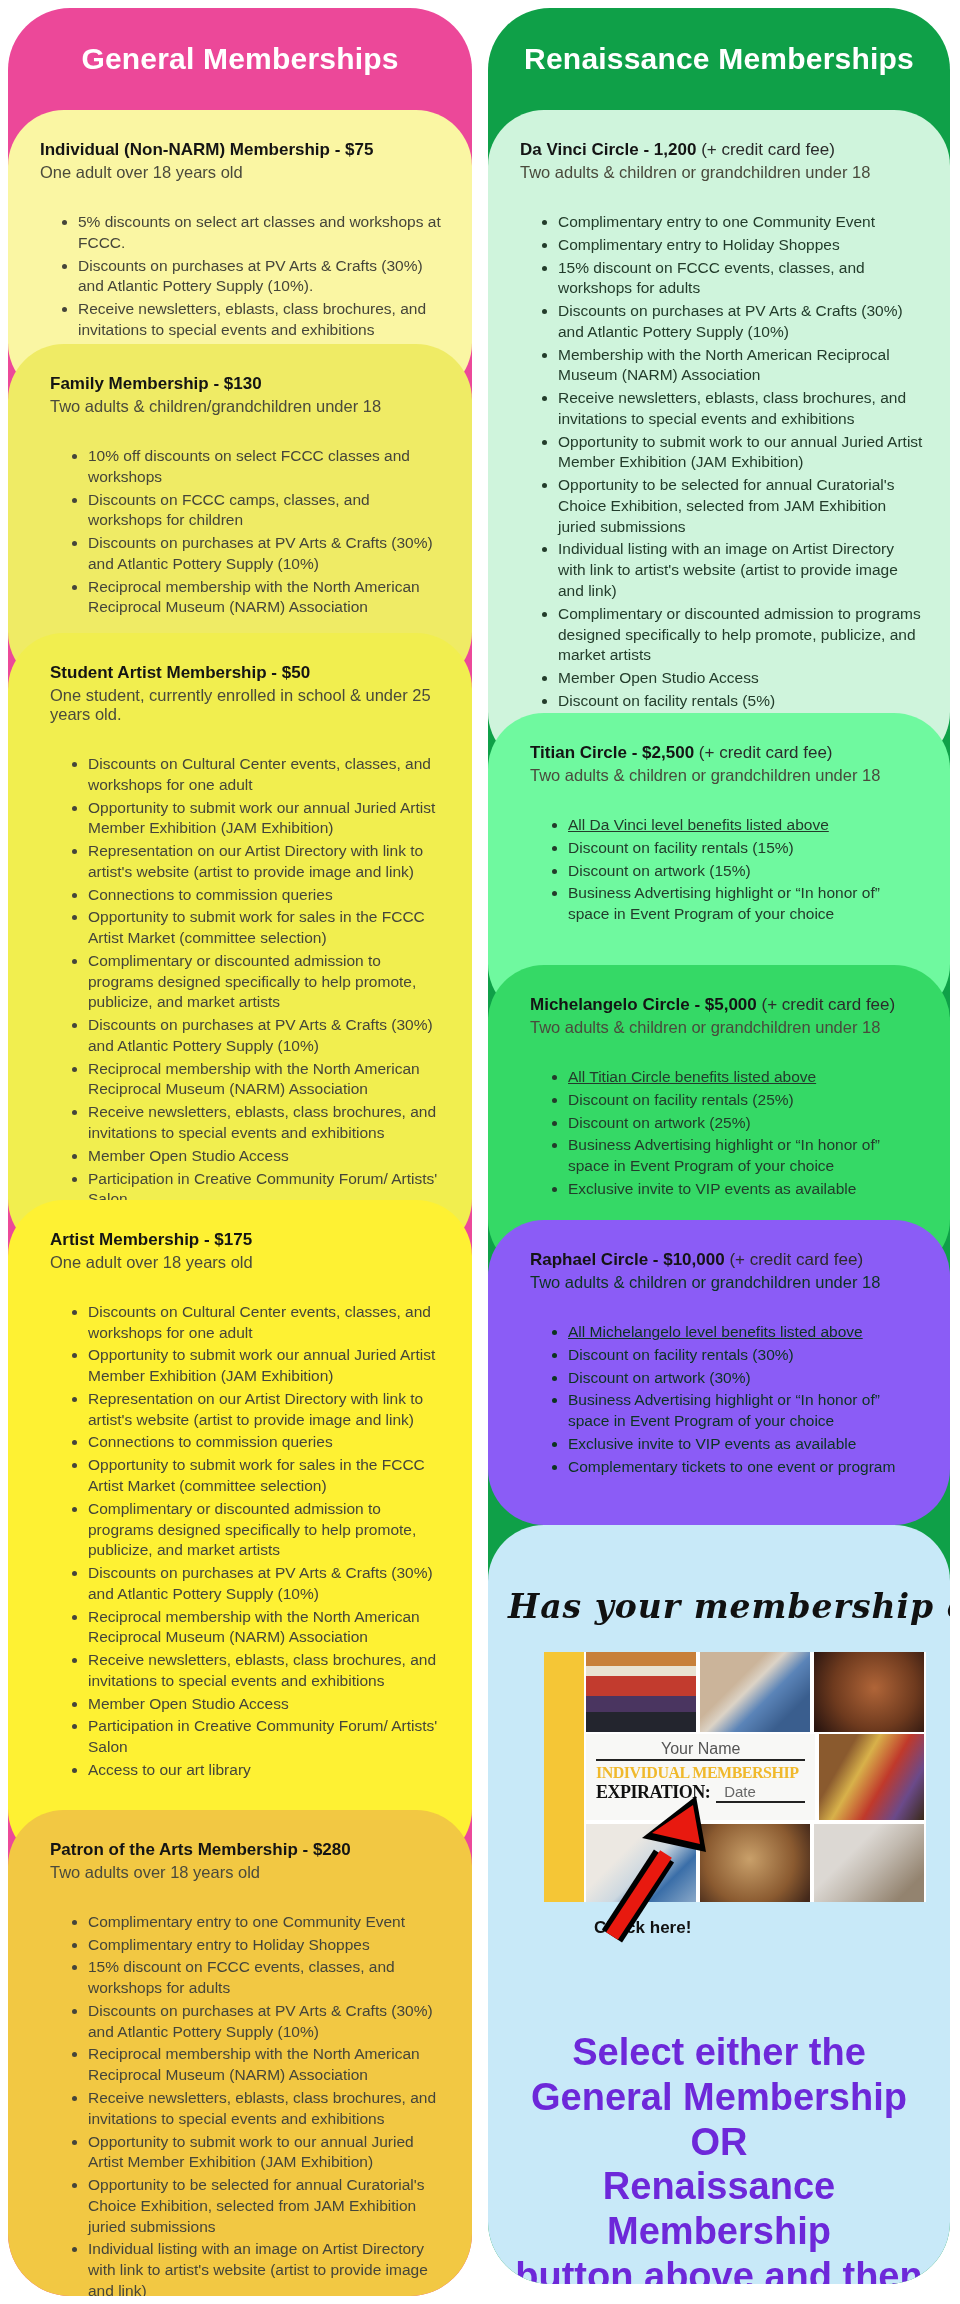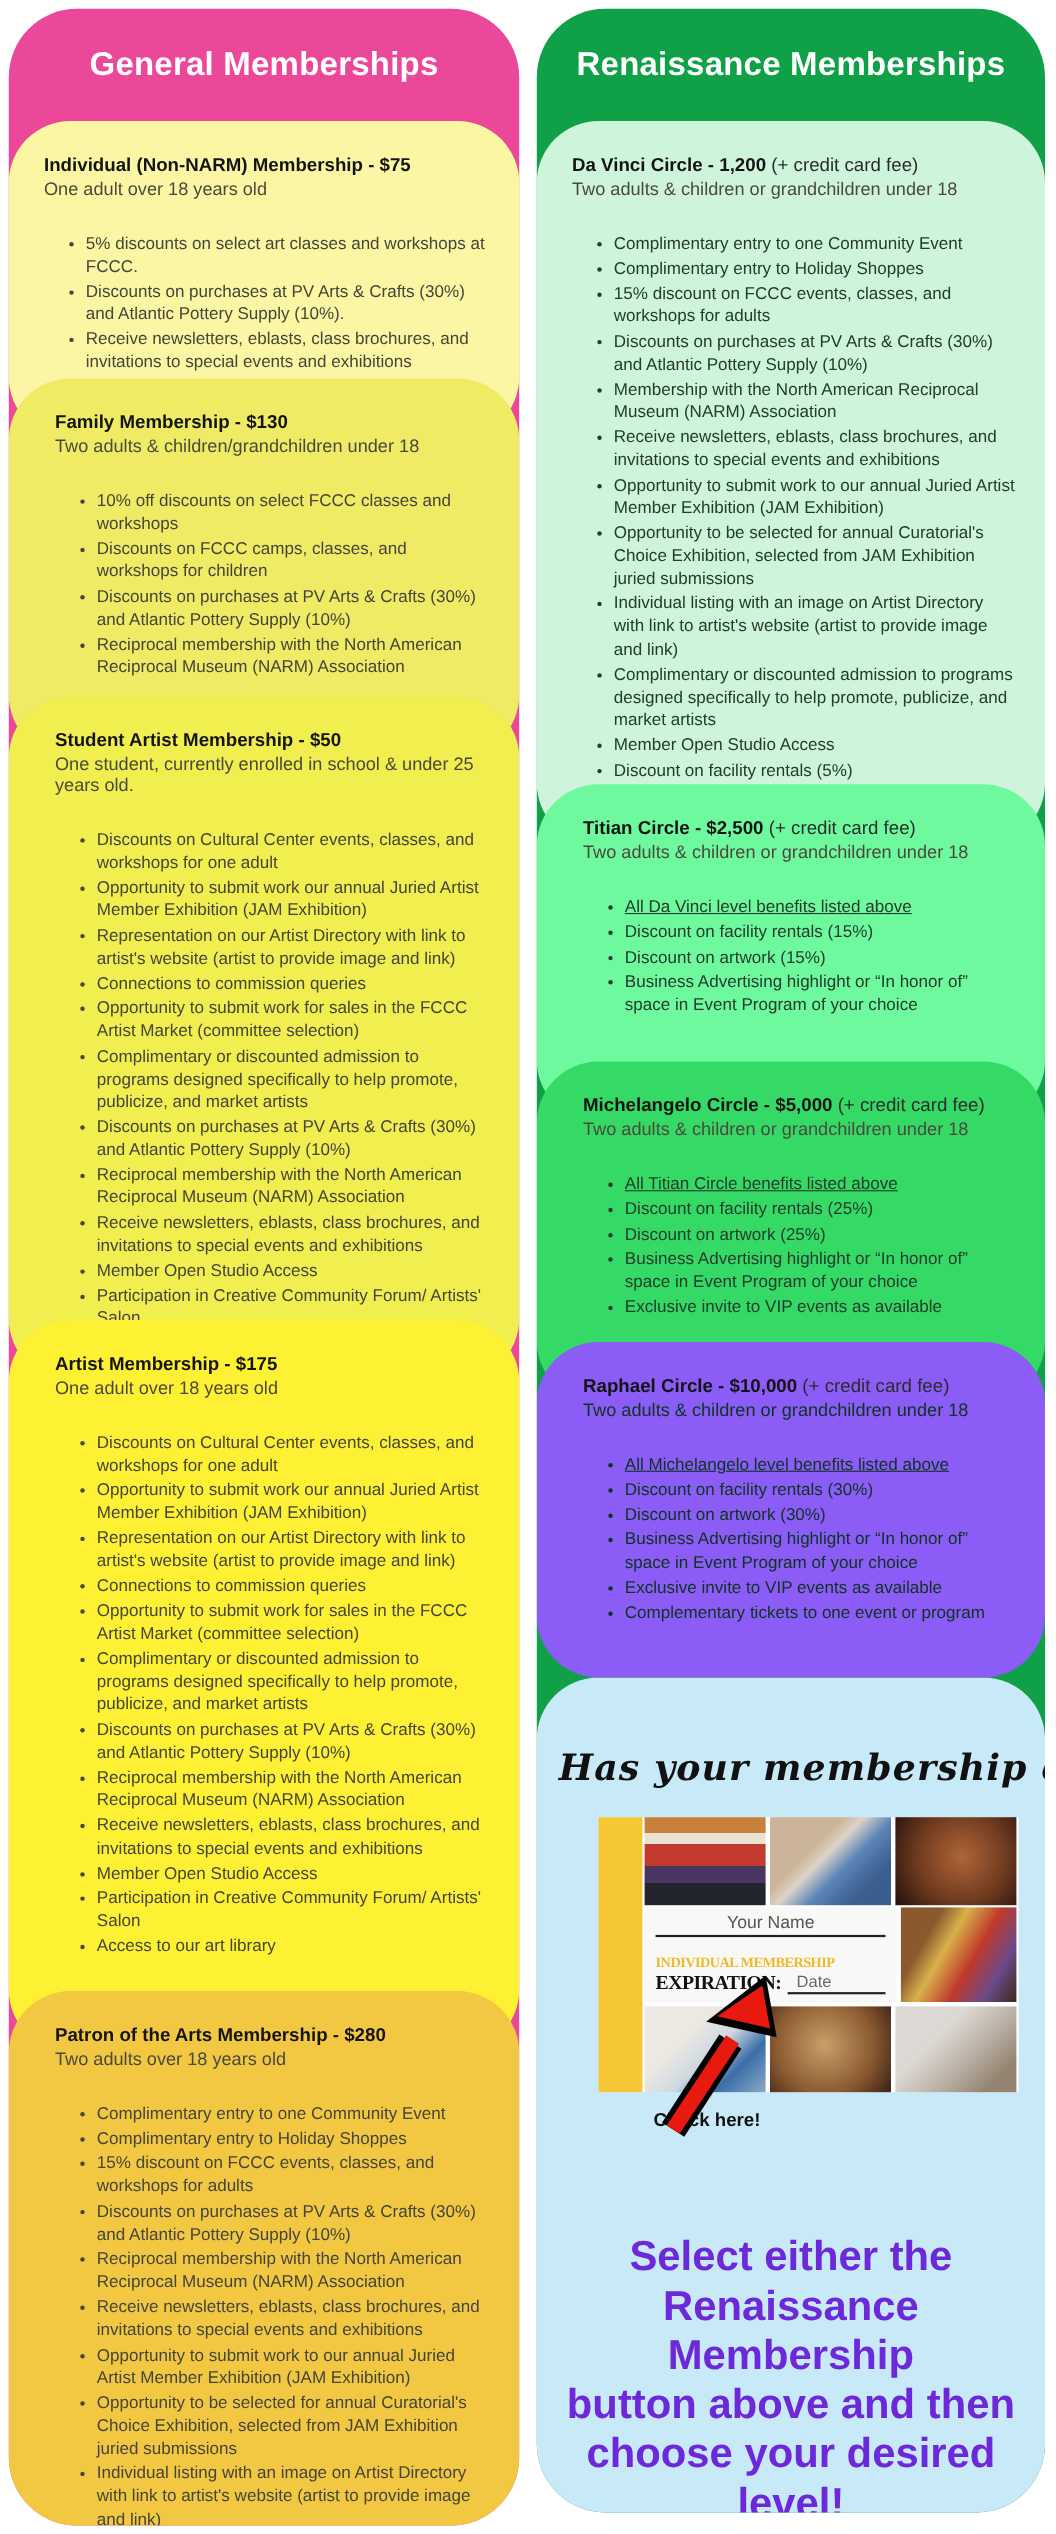--- a/index.html
+++ b/index.html
@@ -39,21 +39,21 @@
   .t-wheel-dark { background:radial-gradient(circle at 55% 45%, #b06538, #6e3a1e 55%, #2a1510 95%); }
   .t-brushes { background:linear-gradient(120deg,#8a5a2e 0 25%,#d8b14a 40%,#c0392b 60%,#6b4a8a 80%,#3a2a18); }
   .t-glove { background:linear-gradient(135deg,#ece8e2 0 35%,#cdd8e0 55%,#3a6ea8 75%,#8aa8c8); }
   .t-tubes { background:radial-gradient(circle at 45% 45%, #c9a06a, #8a5a30 60%, #43281a 95%); }
   .t-wheel-light { background:linear-gradient(135deg,#dcd8d3 0 35%,#c2bab0 55%,#93836f 85%); }
   .info-row { display:flex; gap:4px; margin-top:2px; }
   .info-panel { flex:2; background:#f8f8f6; padding:6px 10px 4px 10px; }
   .info-photo { flex:1; height:86px; }
   .name-label { font-size:16px; color:#555; text-align:center; }
   .name-line { border-bottom:2px solid #222; margin-top:1px; }
-  .type-label { font-family:"Liberation Serif", serif; font-weight:bold; font-size:13px; letter-spacing:-0.5px; color:#F0B92C; white-space:nowrap; margin-top:15px; }
+  .type-label { font-family:"Liberation Serif", serif; font-weight:bold; font-size:16px; letter-spacing:-0.5px; color:#F0B92C; white-space:nowrap; margin-top:3px; }
   .exp-row { display:flex; align-items:flex-end; }
   .exp-label { font-family:"Liberation Serif", serif; font-weight:bold; font-size:18px; letter-spacing:-0.5px; color:#111; }
   .date-wrap { flex:1; margin-left:6px; }
   .date-label { font-size:15px; color:#666; padding-left:8px; }
   .date-line { border-bottom:2px solid #222; }
   .bottom-row .tile { height:78px; }
   .arrow { position:absolute; left:52px; top:134px; z-index:5; }
   .check-label { font-size:17px; font-weight:bold; color:#111; margin:16px 0 0 86px; }
   .footer-text { margin-top:92px; text-align:center; font-size:38px; font-weight:bold; color:#6d28d9; line-height:1.18; }
 </style>
@@ -238,20 +238,21 @@
           <path d="M16 150 L70 68" stroke="#E8190F" stroke-width="14"></path>
           <polygon points="100,10 110,66 46,52" fill="#000000"></polygon>
           <polygon points="97,19 104,58 56,47" fill="#E8190F"></polygon>
         </svg>
       </div>
 
       <div class="check-label">Check here!</div>
 
       <div class="footer-text">
           <div>Select either the</div>
+          <div>General Membership OR</div>
           <div>Renaissance Membership</div>
           <div>button above and then</div>
           <div>choose your desired level!</div>
         </div>
     </div>
   </div>
 
 </div>
 
 </body></html>

